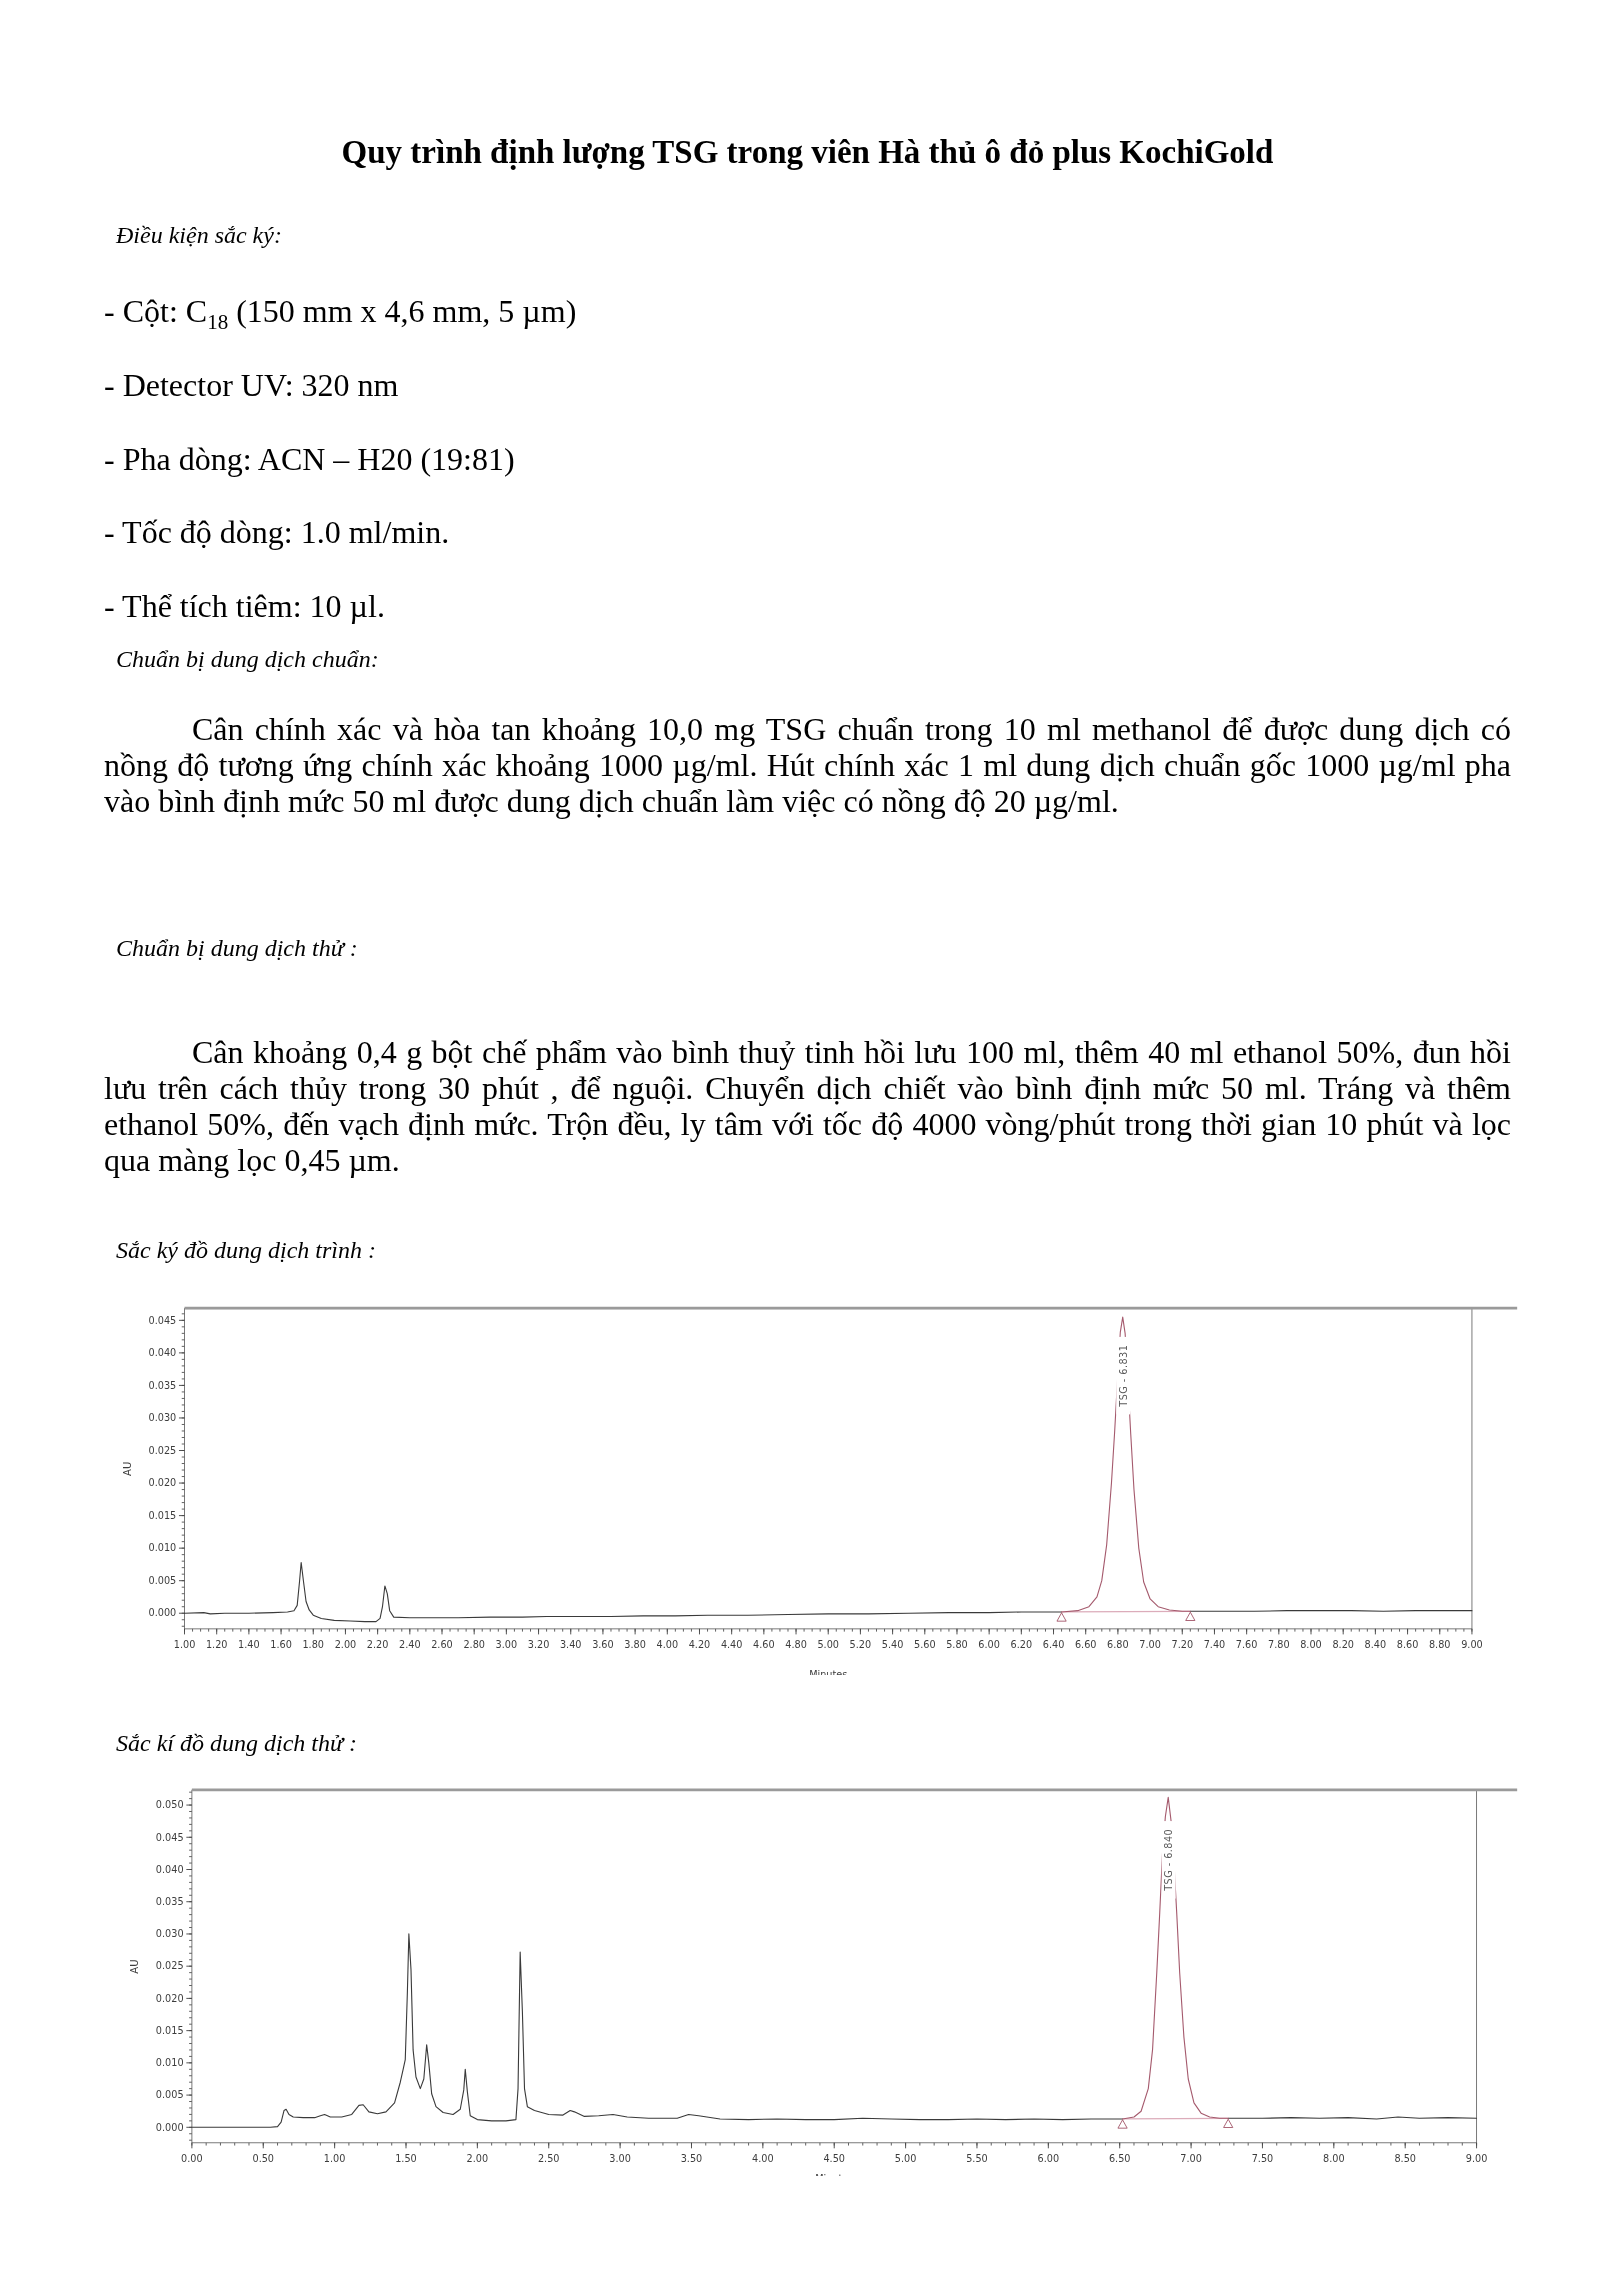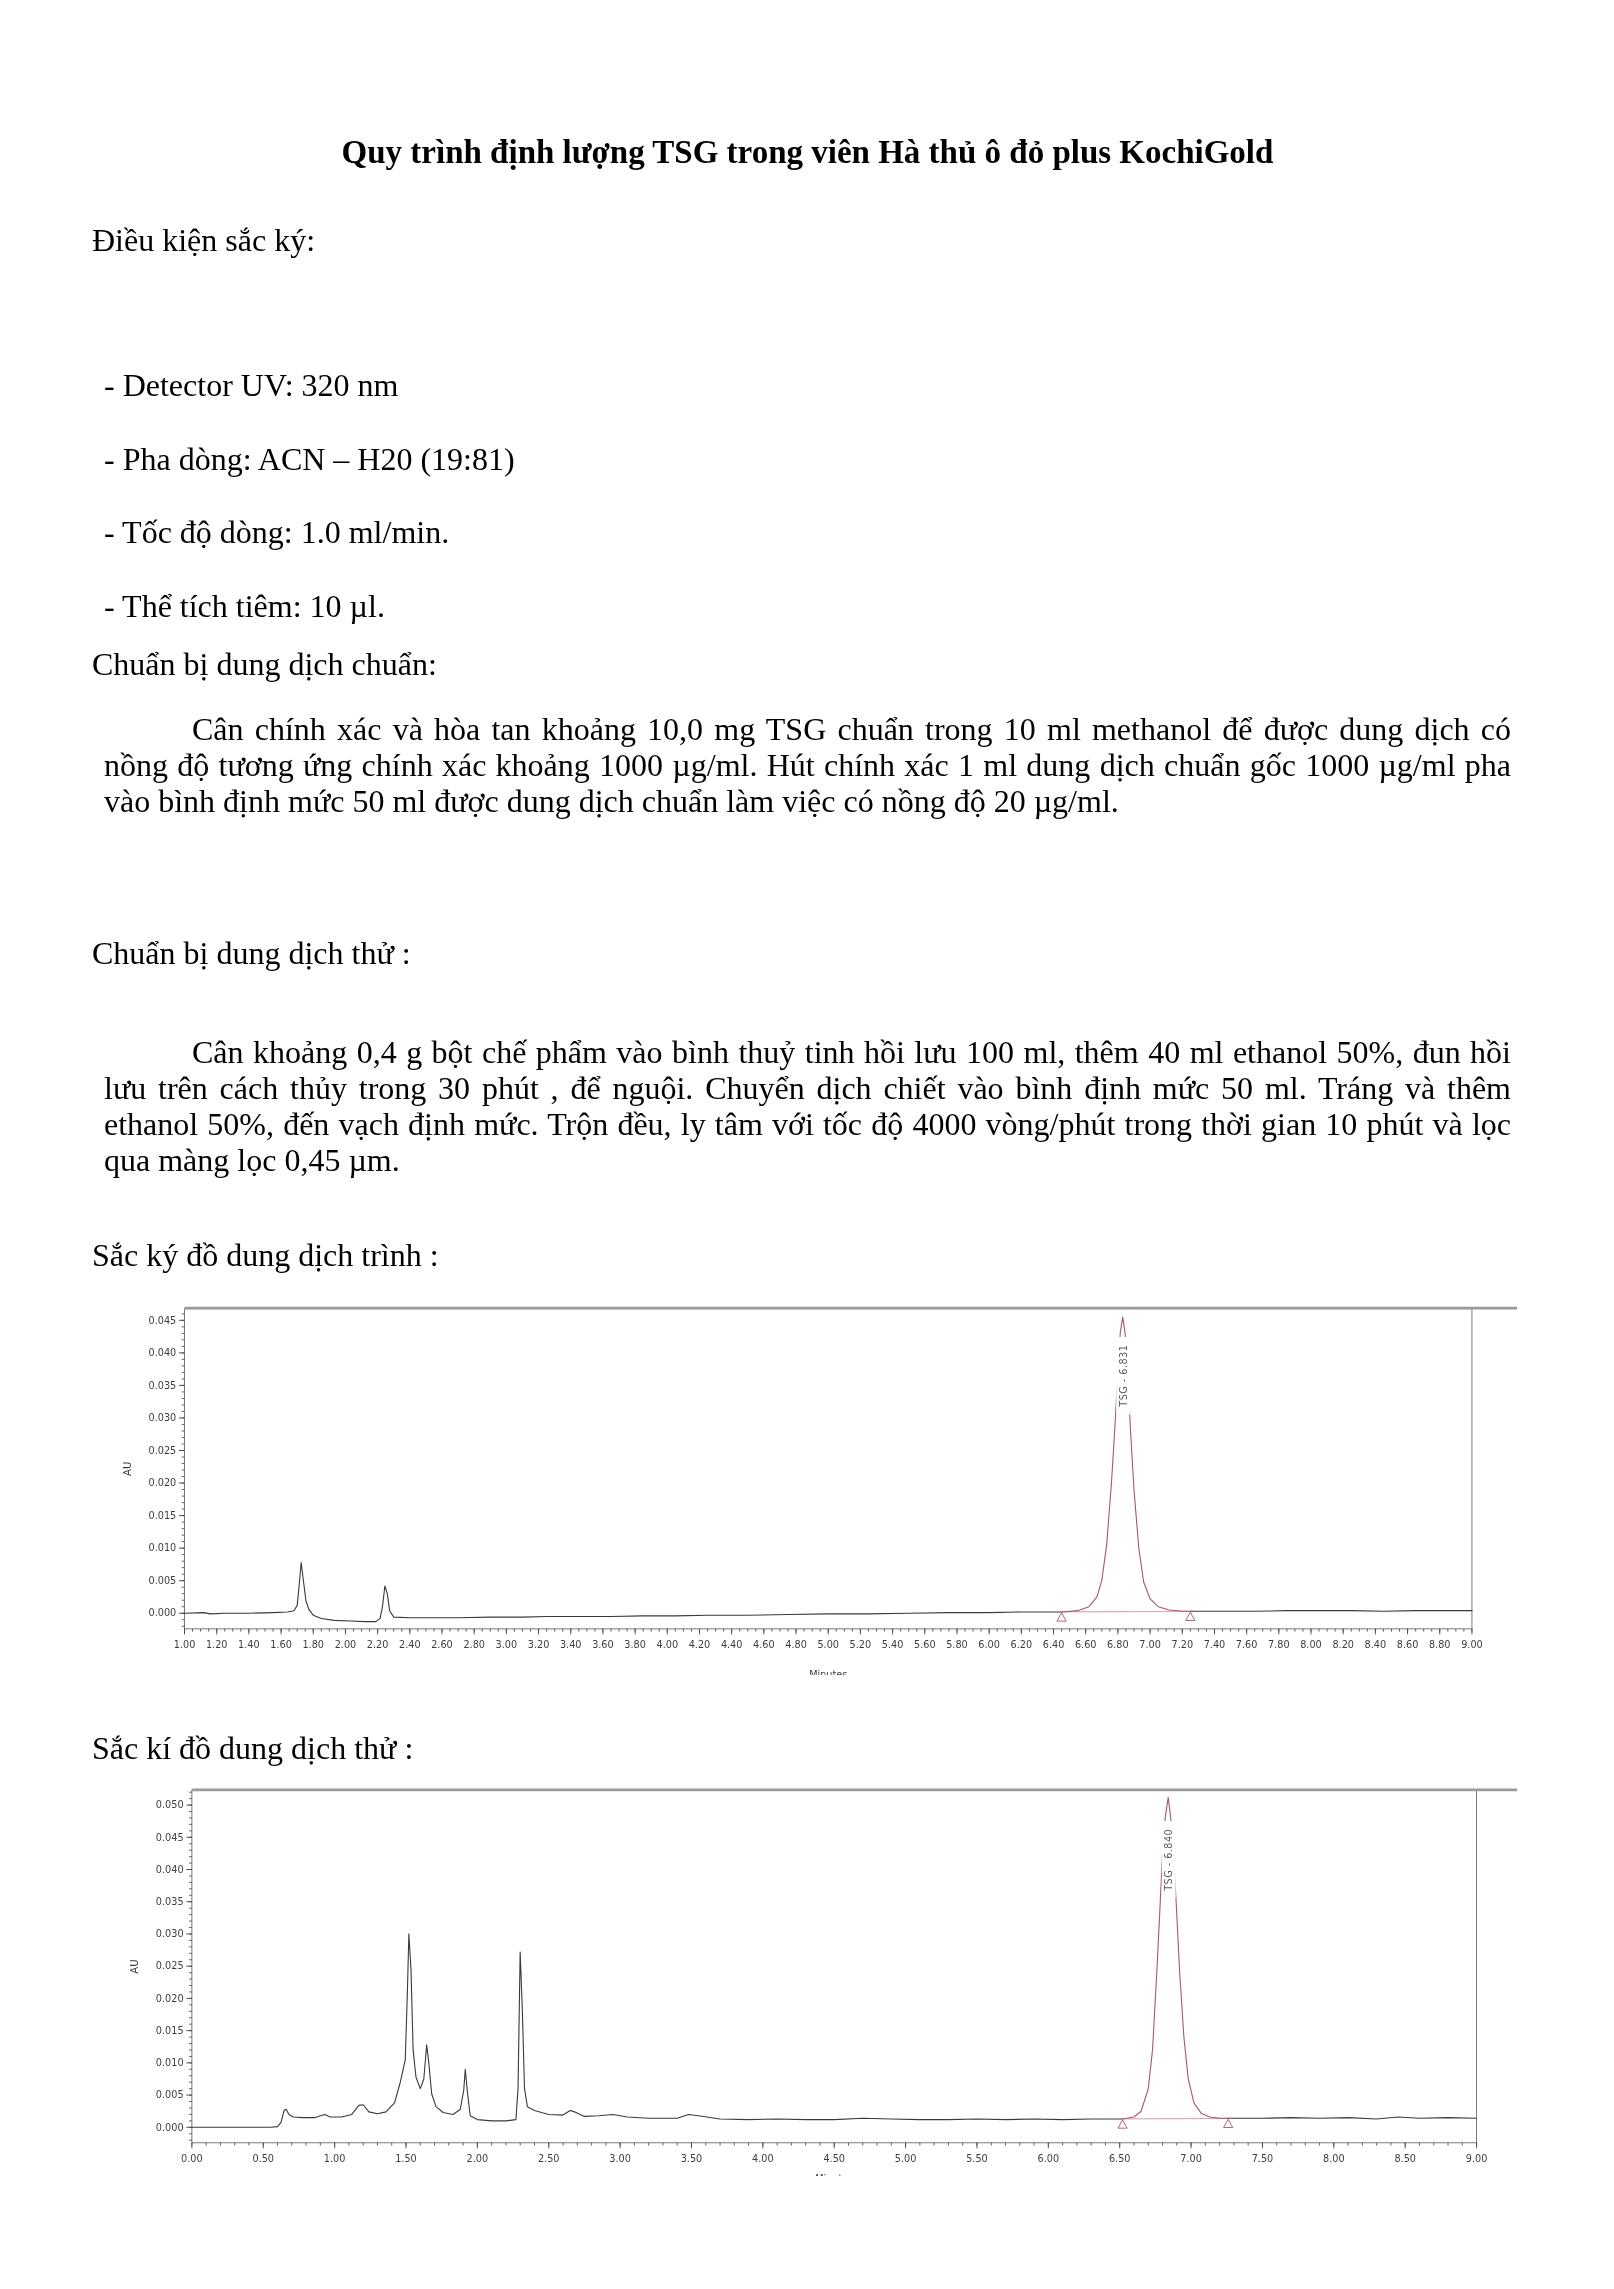--- a/index.html
+++ b/index.html
@@ -10,21 +10,21 @@
     font-family:"Liberation Serif","DejaVu Serif",serif;
     color:#000;
     overflow:hidden;
     padding-left:44px;
   }
   .doc-title{
     position:absolute;left:104px;width:1407px;top:134px;
     text-align:center;font-weight:bold;font-size:33px;
   }
   .h-italic{
-    position:absolute;left:92px;font-size:32px;white-space:nowrap;
+    position:absolute;left:116px;font-style:italic;font-size:24px;white-space:nowrap;
   }
   .cond{
     position:absolute;left:104px;font-size:32px;white-space:nowrap;
   }
   .cond sub{font-size:21px;}
   .para{
     position:absolute;left:104px;width:1407px;
     font-size:32px;line-height:36px;text-align:justify;text-indent:88px;
   }
   .chart-wrap{position:absolute;left:104px;}
@@ -32,20 +32,21 @@
 </style>
 </head>
 <body>
 
 <div class="page">
 
   <div class="doc-title">Quy trình định lượng TSG trong viên Hà thủ ô đỏ plus KochiGold</div>
 
   <div class="h-italic" style="top:222px">Điều kiện sắc ký:</div>
 
+  <div class="cond" style="top:293px"><span>- Cột: C</span><sub>18</sub><span> (150 mm x 4,6 mm, 5 µm)</span></div>
   <div class="cond" style="top:367px"><span>- Detector UV: 320 nm</span></div>
   <div class="cond" style="top:441px"><span>- Pha dòng: ACN – H20 (19:81)</span></div>
   <div class="cond" style="top:514px"><span>- Tốc độ dòng: 1.0 ml/min.</span></div>
   <div class="cond" style="top:588px"><span>- Thể tích tiêm: 10 µl.</span></div>
 
   <div class="h-italic" style="top:646px">Chuẩn bị dung dịch chuẩn:</div>
   <div class="para" style="top:711px">Cân chính xác và hòa tan khoảng 10,0 mg TSG chuẩn trong 10 ml methanol để được dung dịch có nồng độ tương ứng chính xác khoảng 1000 µg/ml. Hút chính xác 1 ml dung dịch chuẩn gốc 1000 µg/ml pha vào bình định mức 50 ml được dung dịch chuẩn làm việc có nồng độ 20 µg/ml.</div>
 
   <div class="h-italic" style="top:935px">Chuẩn bị dung dịch thử :</div>
   <div class="para" style="top:1034px">Cân khoảng 0,4 g bột chế phẩm vào bình thuỷ tinh hồi lưu 100 ml, thêm 40 ml ethanol 50%, đun hồi lưu trên cách thủy trong 30 phút , để nguội. Chuyển dịch chiết vào bình định mức 50 ml. Tráng và thêm ethanol 50%, đến vạch định mức. Trộn đều, ly tâm với tốc độ 4000 vòng/phút trong thời gian 10 phút và lọc qua màng lọc 0,45 µm.</div>

